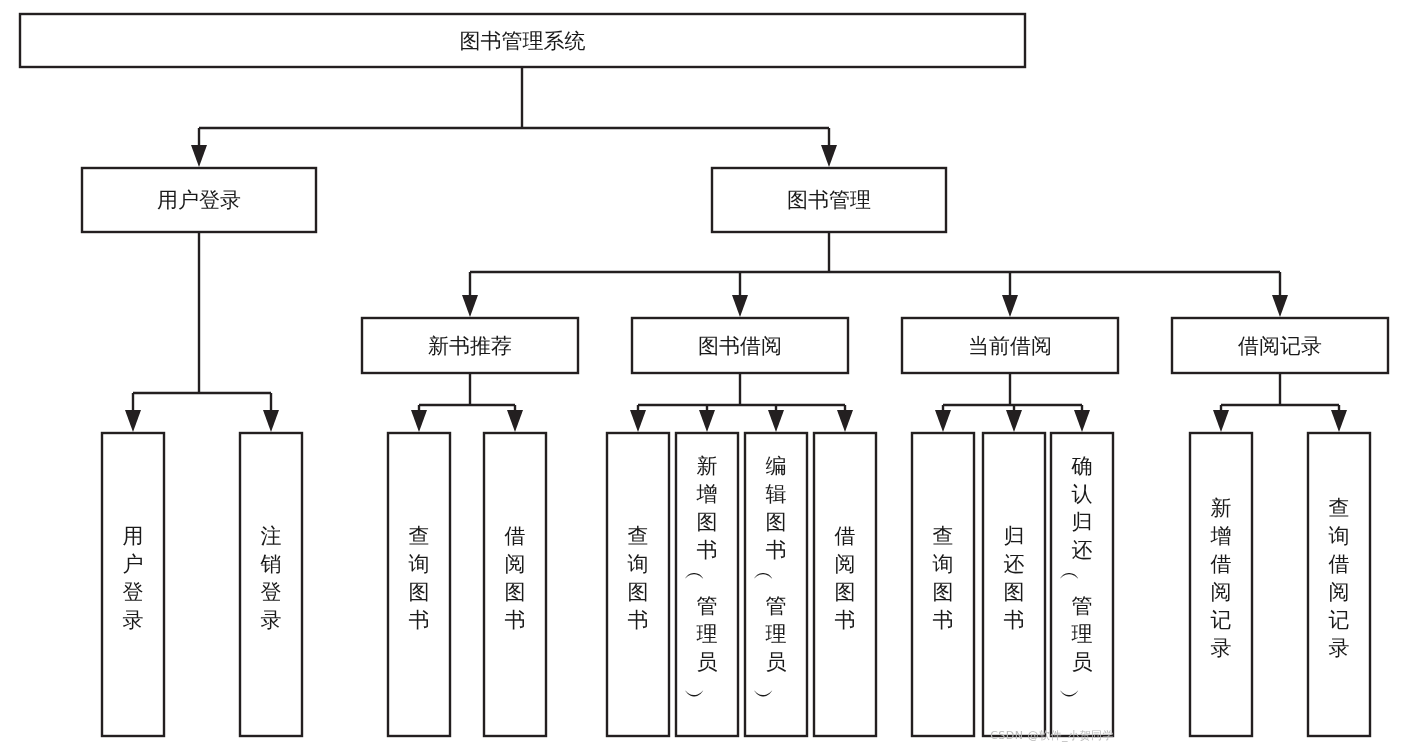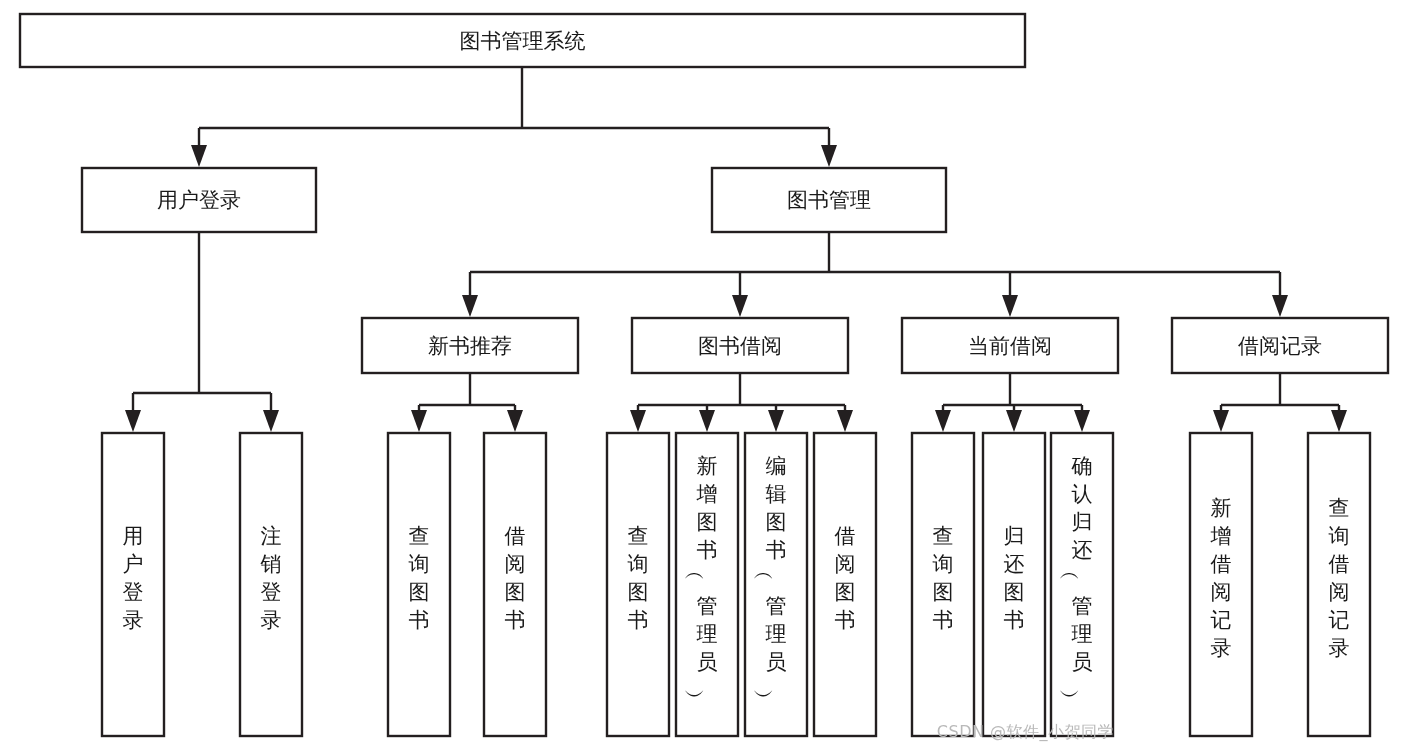--- a/index.html
+++ b/index.html
@@ -54,21 +54,21 @@
     font-family: "DejaVu Sans", "Liberation Sans", sans-serif;
     font-size: 21px;
     fill: #1a1a1a;
     text-anchor: middle;
   }
   .watermark {
     position: absolute;
     right: 8px;
     bottom: 4px;
     font-family: "DejaVu Sans", "Liberation Sans", sans-serif;
-    font-size: 16px;
+    font-size: 11px;
     color: #b9b9b9;
     letter-spacing: 0.5px;
     white-space: nowrap;
     user-select: none;
   }
 </style>
 </head>
 <body>
 
 <div id="diagram-root">

